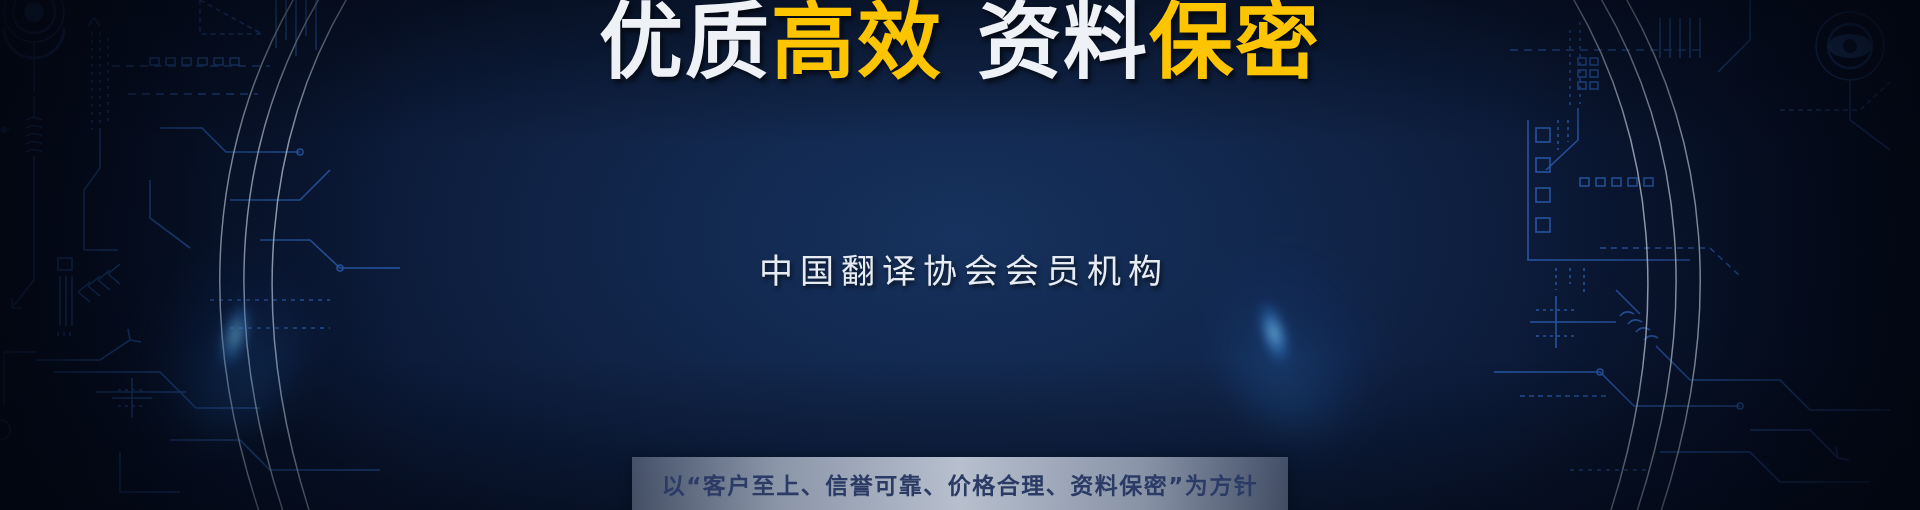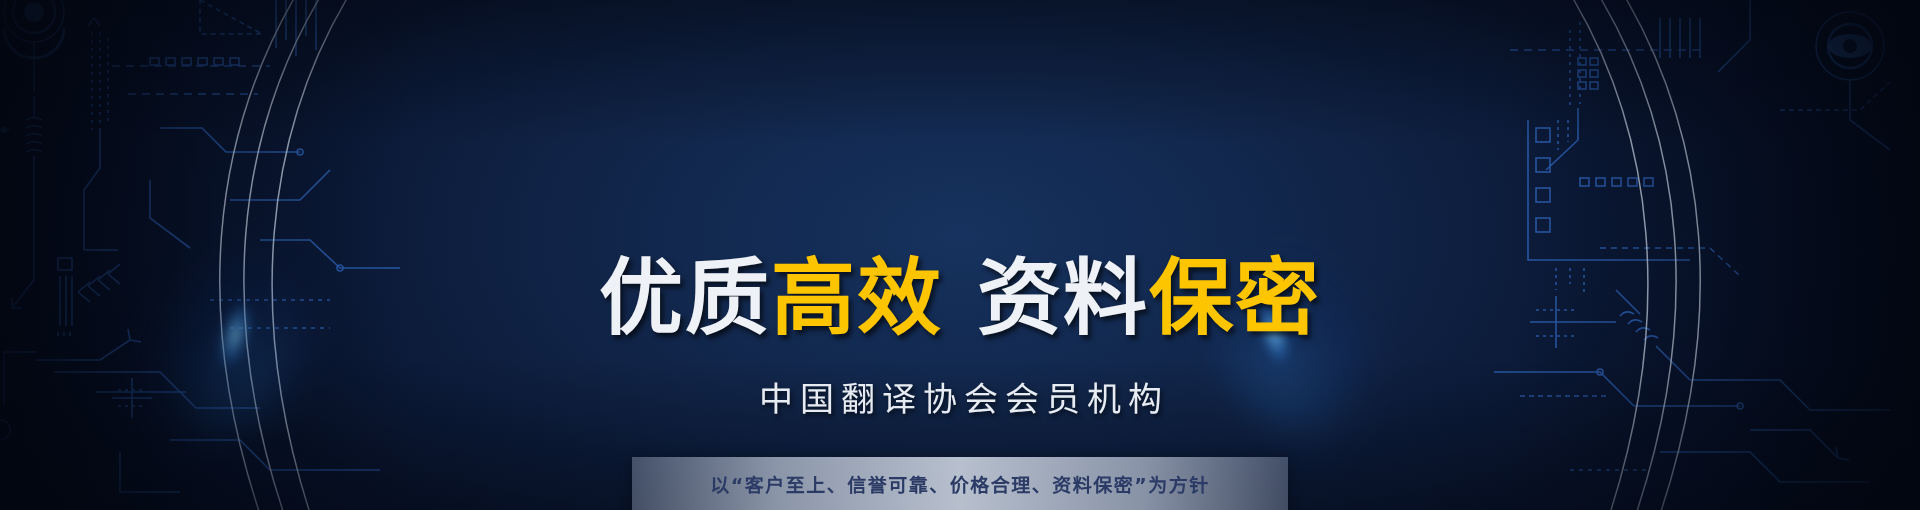--- a/index.html
+++ b/index.html
@@ -61,22 +61,21 @@
   .flare-r2{
     left:1220px;top:250px;width:150px;height:190px;
     background:radial-gradient(ellipse at 30% 70%, rgba(45,130,220,.26) 0%, rgba(20,70,160,.10) 50%, rgba(0,0,0,0) 100%);
     filter:blur(18px);transform:rotate(-22deg);
   }
 
   
   .content{
     position:absolute;inset:0;
     display:flex;flex-direction:column;
-    align-items:center;justify-content:flex-end;
-    padding-top:86px;
+    align-items:center;justify-content:space-between;
   }
 
   .headline{
     font-size:84px;
     line-height:1;
     font-weight:700;
     letter-spacing:2px;
     white-space:nowrap;
     text-shadow:3px 4px 5px rgba(0,0,0,.62);
   }
@@ -101,21 +100,21 @@
     display:flex;align-items:center;justify-content:center;
     background:linear-gradient(to right,
         rgba(122,134,157,.52) 0%,
         rgba(171,181,199,.80) 22%,
         rgba(198,206,219,.92) 50%,
         rgba(168,178,197,.80) 78%,
         rgba(118,130,154,.52) 100%);
     box-shadow:0 2px 12px rgba(0,0,0,.32);
   }
   .slogan{
-    font-size:19px;
+    font-size:23px;
     letter-spacing:1.5px;
     color:#2b3b66;
     font-weight:600;
     white-space:nowrap;
   }
 </style>
 </head>
 <body>
 
 <div class="banner">

